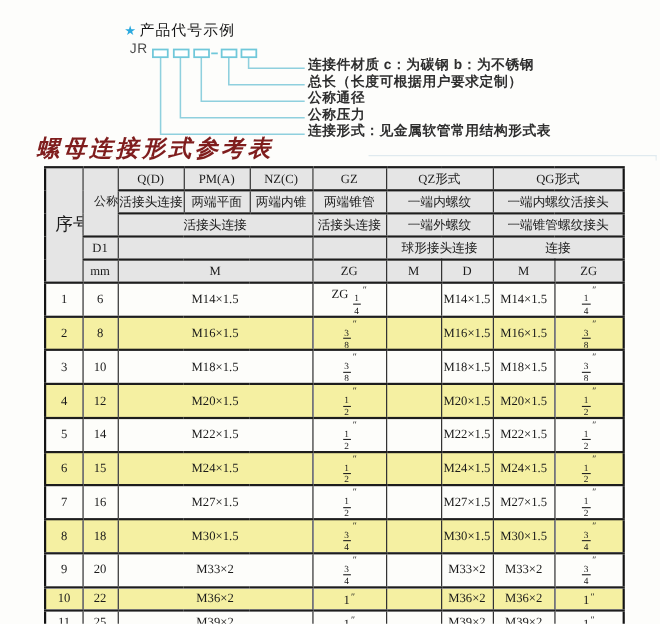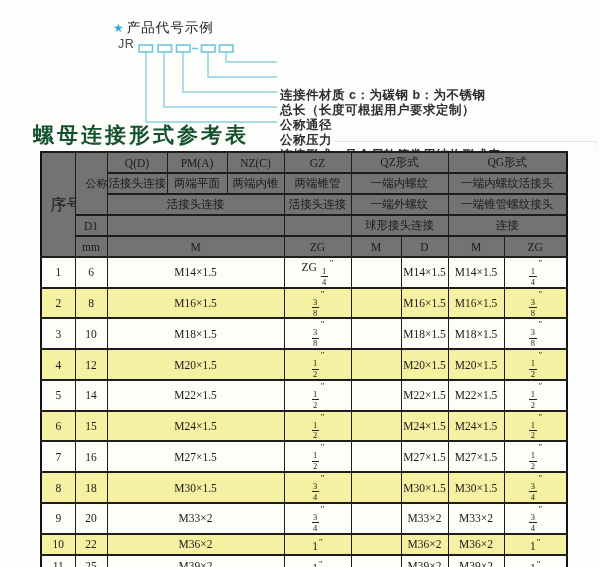--- a/index.html
+++ b/index.html
@@ -9,47 +9,47 @@
     background:#fdfdfb;
     font-family:"Liberation Sans","DejaVu Sans",sans-serif;
     color:#1d1d1d;
   }
 
   
   .diagram-svg { position:absolute; left:0; top:0; pointer-events:none; }
   .star-title { position:absolute; left:113px; top:19px; font-size:13.5px; font-weight:normal; color:#151515; letter-spacing:1px; }
   .star { color:#2ba9de; font-size:12px; margin-right:2px; }
   .jr { position:absolute; left:118px; top:37px; font-size:12.5px; font-weight:normal; color:#4a4a4a; letter-spacing:0.5px; }
-  .dlabel { position:absolute; left:280px; font-size:12.5px; font-weight:bold; color:#2e2e2e; white-space:nowrap; letter-spacing:0.5px;margin-top:36px; }
+  .dlabel { position:absolute; left:280px; font-size:12.5px; font-weight:bold; color:#2e2e2e; white-space:nowrap; letter-spacing:0.5px; }
 
   
   .heading {
     position:absolute; left:33px; top:121px;
     font-family:"Liberation Serif","DejaVu Serif",serif;
-    font-weight:bold;
-    font-size:21px; color:#14532d; letter-spacing:3px;
+    font-style:italic; font-weight:bold;
+    font-size:21px; color:#7f1d1d; letter-spacing:3px;
   }
   .artifact-line { position:absolute; left:335px; top:141px; width:262px; height:5px; border-top:1px solid #dde8ee; border-right:1px solid #e3ecf1; }
 
   
   table.ref {
     position:absolute; left:40px; top:151px;
     width:527px; table-layout:fixed;
     border-collapse:collapse;
     border:2.5px solid #141414;
     font-family:"Liberation Serif","DejaVu Serif",serif;
     font-size:11.5px; color:#1a1a1a;
   }
   .ref td {
     border-left:1px solid #1d1d1d; border-right:1px solid #1d1d1d;
     border-top:2px solid #1d1d1d; border-bottom:2px solid #1d1d1d;
     text-align:center; vertical-align:middle;
     padding:0 1px; overflow:hidden; white-space:nowrap;
   }
-  .ref thead td { background:#737373; height:21px; }
+  .ref thead td { background:#e5e5e5; height:21px; }
   .ref tbody td { height:21.6px; background:#fdfdfa; }
   .ref tbody tr.alt td { background:#f5f0a2; }
   .vtext span { display:inline-block; width:1em; word-break:break-all; }
   .seq-cell span { line-height:40px; font-size:16px; }
   .dn-cell span { line-height:14.5px; font-size:11px; }
   .frac { display:inline-flex; flex-direction:column; align-items:center; vertical-align:-0.4em; line-height:1.05; font-size:8.5px; margin:0 1px; }
   .fnum { border-bottom:1px solid #222; padding:0 1.5px 0.5px; }
   .fden { padding-top:0.5px; }
   .prime { font-size:9px; vertical-align:0.5em; margin-left:1px; }
 </style>

